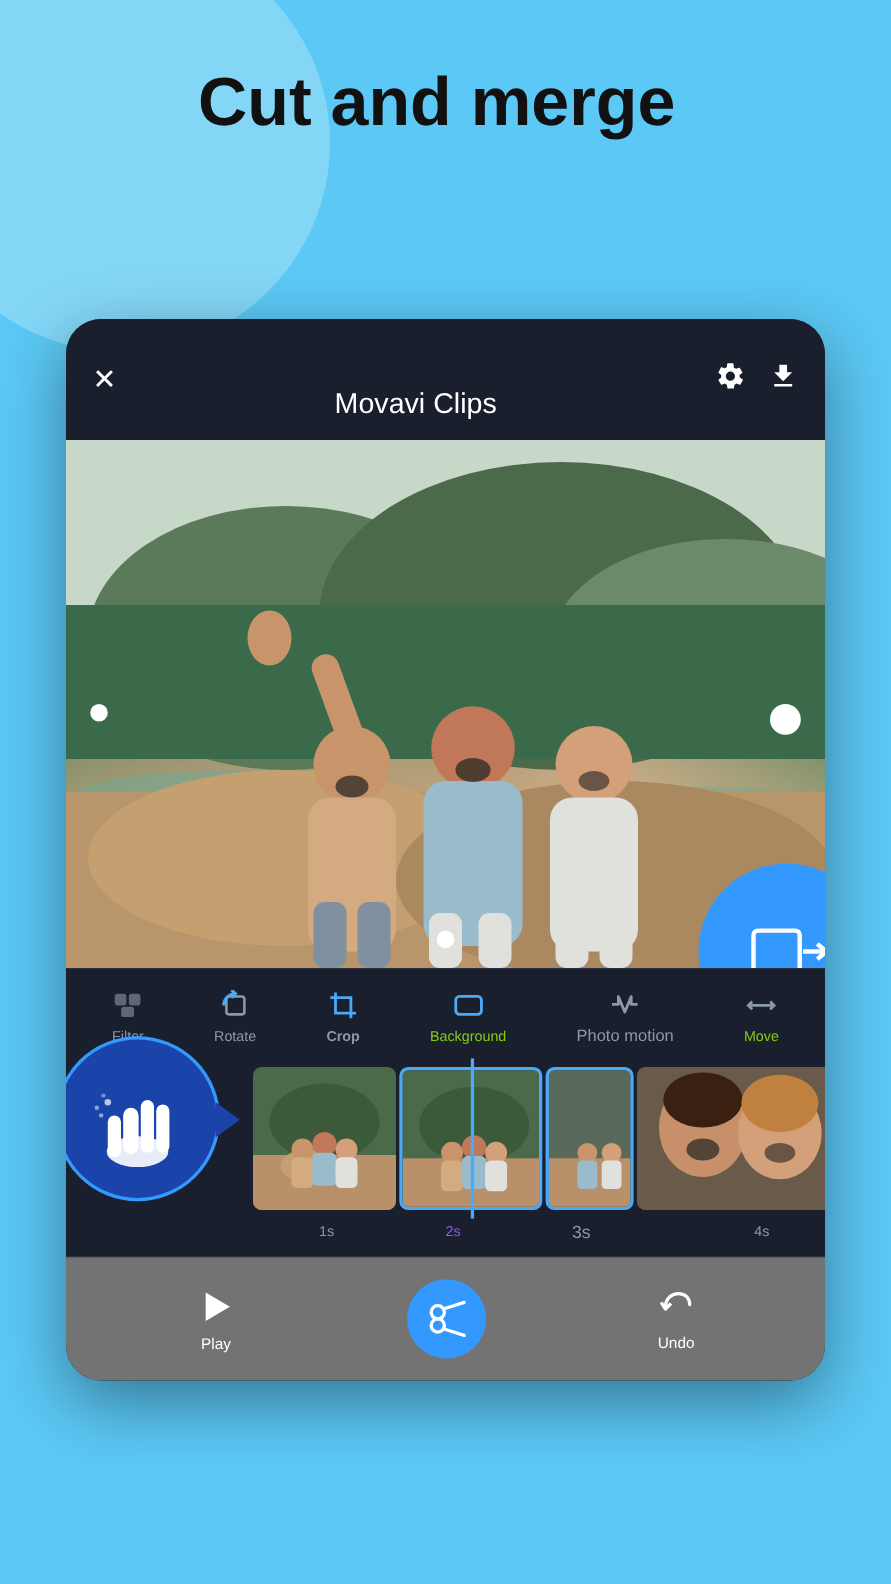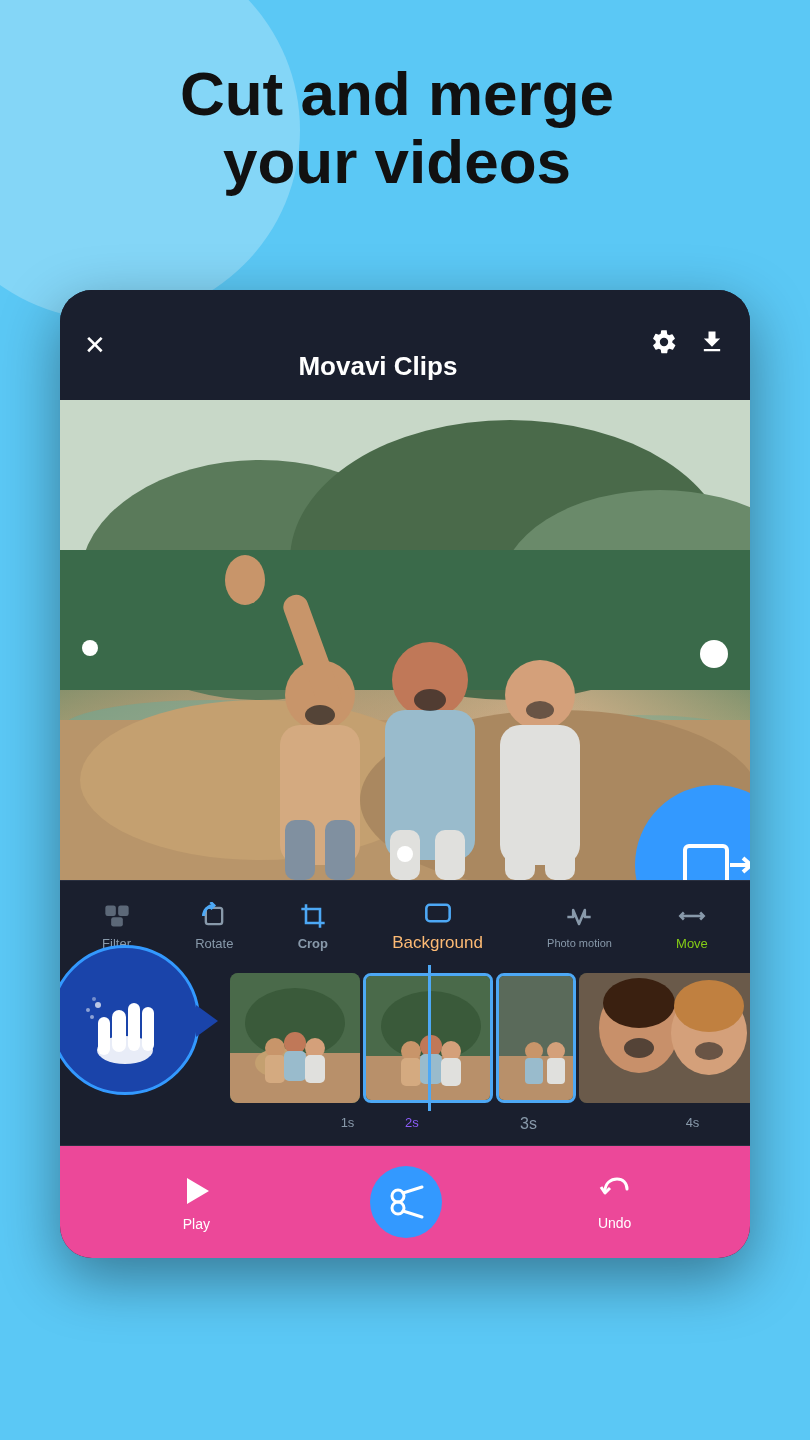--- a/index.html
+++ b/index.html
@@ -52,21 +52,21 @@
     
     .app-bar {
       display: flex;
       align-items: center;
       justify-content: space-between;
       padding: 18px 24px;
       background: #1a1f2e;
     }
     .app-bar-title {
       font-size: 26px;
-      font-weight: 700;
+      font-weight: 400;
       color: white;
       margin-top: 43px;
     }
     .app-bar-icons {
       display: flex;
       gap: 20px;
     }
     .app-bar-icon {
       color: white;
       font-size: 26px;
@@ -231,21 +231,21 @@
       background: #4da8f5;
       z-index: 5;
     }
 
     
     .bottom-bar {
       display: flex;
       align-items: center;
       justify-content: space-around;
       padding: 20px 40px;
-      background: #ec4899;
+      background: #737373;
       border-top: 1px solid #2a3040;
     }
     .bottom-btn {
       display: flex;
       flex-direction: column;
       align-items: center;
       gap: 6px;
       color: white;
       font-size: 15px;
     }
@@ -269,21 +269,20 @@
       height: 100%;
     }
   </style>
 </head>
 <body>
 
 <div class="bg-circle"></div>
 
 <div class="headline">
   <span>Cut and merge</span><br>
-  <span>your videos</span>
 </div>
 
 <div class="phone-mock">
 
   <div class="app-bar">
     <span class="close-icon-btn">✕</span>
     <span class="app-bar-title">Movavi Clips</span>
     <div class="app-bar-icons">
       <span class="app-bar-icon">
         
@@ -389,28 +388,28 @@
       <svg width="28" height="28" viewBox="0 0 24 24" fill="none" stroke="#8899aa" stroke-width="2.2">
         <path d="M6 2v16h16M2 6h16v16" stroke="#4da8f5" stroke-width="2.2" fill="none"></path>
       </svg>
       <span style="color:#8899aa; font-size:13px;font-weight:bold;">Crop</span>
     </div>
 
     <div class="toolbar-item active">
       <svg width="28" height="28" viewBox="0 0 24 24" fill="none">
         <rect x="2" y="5" width="20" height="14" rx="3" stroke="#4da8f5" stroke-width="2.2" fill="none"></rect>
       </svg>
-      <span style="color:#fdba74; font-size:17px;">Background</span>
+      <span style="color:#84cc16; font-size:13px;">Background</span>
     </div>
 
     <div class="toolbar-item">
       <svg width="28" height="28" viewBox="0 0 24 24" fill="none">
         <polyline points="2,12 7,12 7,6 12,18 17,6 17,12 22,12" stroke="#8899aa" stroke-width="2.2" fill="none" stroke-linejoin="round"></polyline>
       </svg>
-      <span style="color:#8899aa; font-size:11px; text-align:right;">Photo motion</span>
+      <span style="color:#8899aa; font-size:15px; text-align:right;">Photo motion</span>
     </div>
 
     <div class="toolbar-item">
       <svg width="28" height="28" viewBox="0 0 24 24" fill="none">
         <polyline points="5,9 2,12 5,15" stroke="#8899aa" stroke-width="2.2" fill="none"></polyline>
         <polyline points="19,9 22,12 19,15" stroke="#8899aa" stroke-width="2.2" fill="none"></polyline>
         <line x1="2" y1="12" x2="22" y2="12" stroke="#8899aa" stroke-width="2.2"></line>
       </svg>
       <span style="color:#84cc16; font-size:13px;">Move</span>
     </div>
@@ -494,21 +493,21 @@
           <ellipse cx="130" cy="78" rx="14" ry="9" fill="#222" opacity="0.6"></ellipse>
 
           <ellipse cx="60" cy="30" rx="36" ry="25" fill="#3a2010"></ellipse>
           <ellipse cx="130" cy="33" rx="35" ry="26" fill="#c08040"></ellipse>
         </svg>
       </div>
     </div>
 
     <div class="timeline-labels">
       <span style="width:170px; display:inline-block;"></span>
-      <span class="time-label" style="color:#8899aa; font-size:13px;text-align:center;">1s</span>
+      <span class="time-label" style="color:#8899aa; font-size:13px;">1s</span>
       <span class="time-label" style="color:#8b5cf6; font-size:13px;">2s</span>
       <span class="time-label" style="color:#8899aa; font-size:16px;">3s</span>
       <span class="time-label" style="color:#8899aa; font-size:13px;text-align:center;">4s</span>
     </div>
   </div>
 
   <div class="bottom-bar">
 
     <div class="bottom-btn">
       <svg width="38" height="38" viewBox="0 0 38 38" fill="white">

